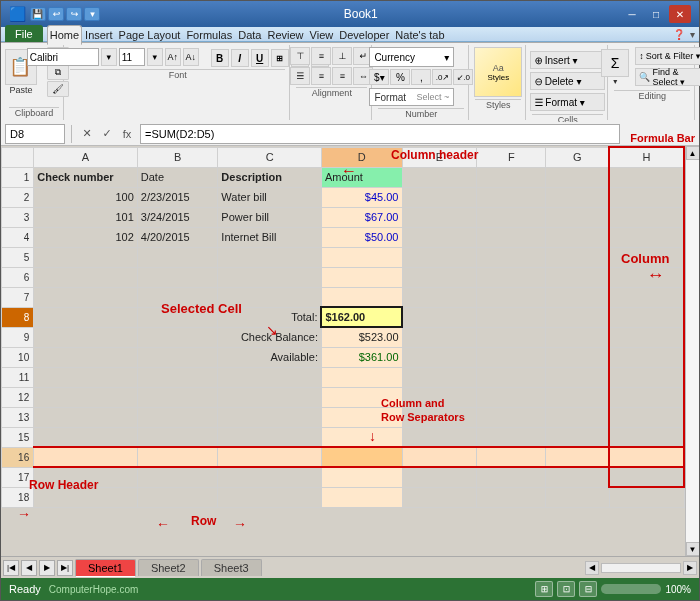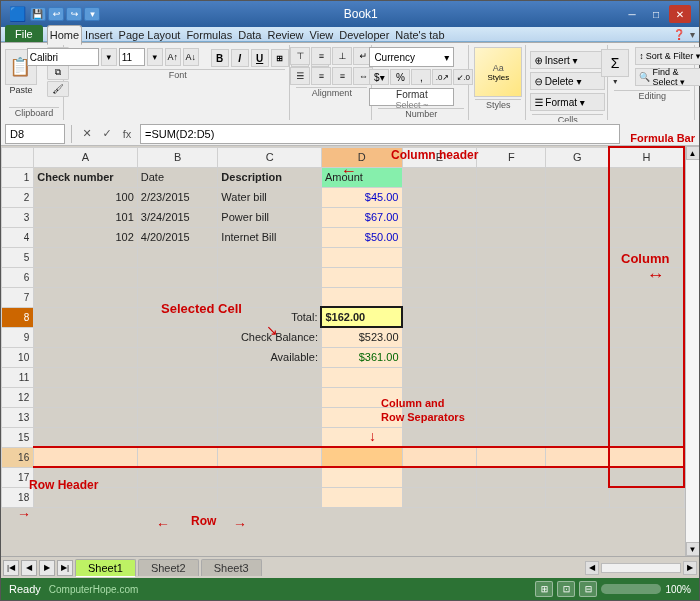--- a/index.html
+++ b/index.html
@@ -234,21 +234,21 @@
       background: #c0bdb5;
       border: 1px solid #aaa;
       border-bottom: none;
       font-size: 11px;
       cursor: pointer;
       border-radius: 2px 2px 0 0;
       color: #333;
       margin-right: 2px;
     }
     .sheet-tab.active {
-      background: #bef264;
+      background: #ef4444;
       color: #000;
       border-bottom: 1px solid white;
     }
     .tab-spacer { flex: 1; }
 
     
     .status-bar {
       background: #2c7234;
       height: 22px;
       display: flex;
@@ -378,21 +378,21 @@
           <span>▾</span>
         </div>
         <div style="display:flex;gap:1px;">
           <div class="num-sym" style="font-size:10px;">$▾</div>
           <div class="num-sym" style="font-size:10px;">%</div>
           <div class="num-sym" style="font-size:10px;">,</div>
           <div class="num-sym" style="font-size:8px;">.0↗</div>
           <div class="num-sym" style="font-size:8px;">↙.0</div>
         </div>
         <div style="font-size:10px;color:#333;margin-top:1px;">
-          <div class="number-format-box" style="width:85px;height:18px;flex-direction:column;">
+          <div class="number-format-box" style="width:85px;height:18px;">
             <span>Format</span>
             <span style="color:#888;font-size:9px;">Select ~</span>
           </div>
         </div>
       </div>
       <div class="ribbon-group-label">Number</div>
     </div>
 
     <div class="ribbon-group styles-group">
       <div class="styles-big-btn">

